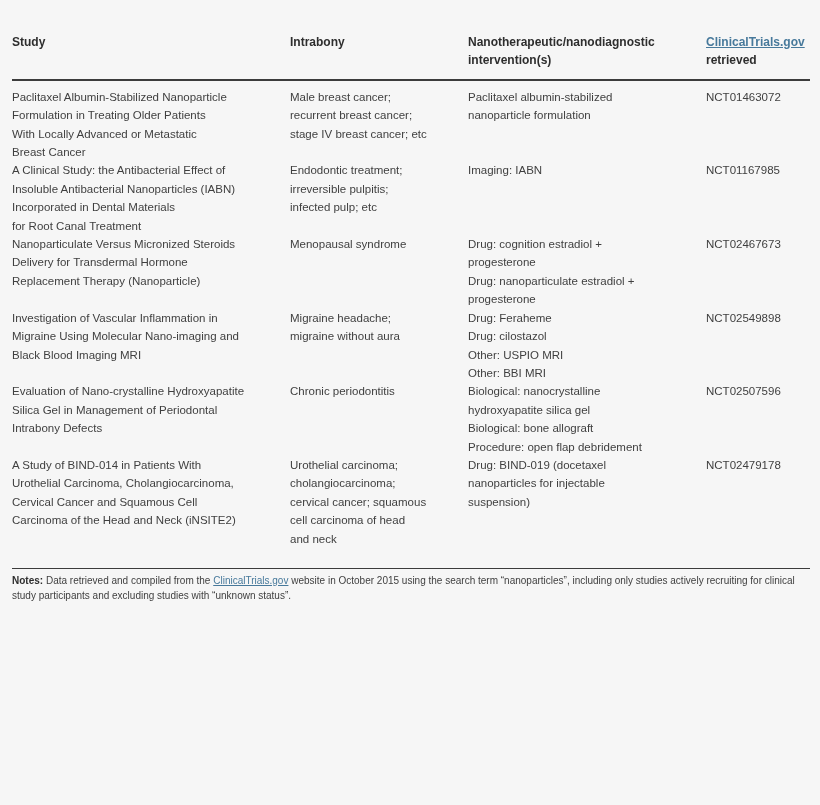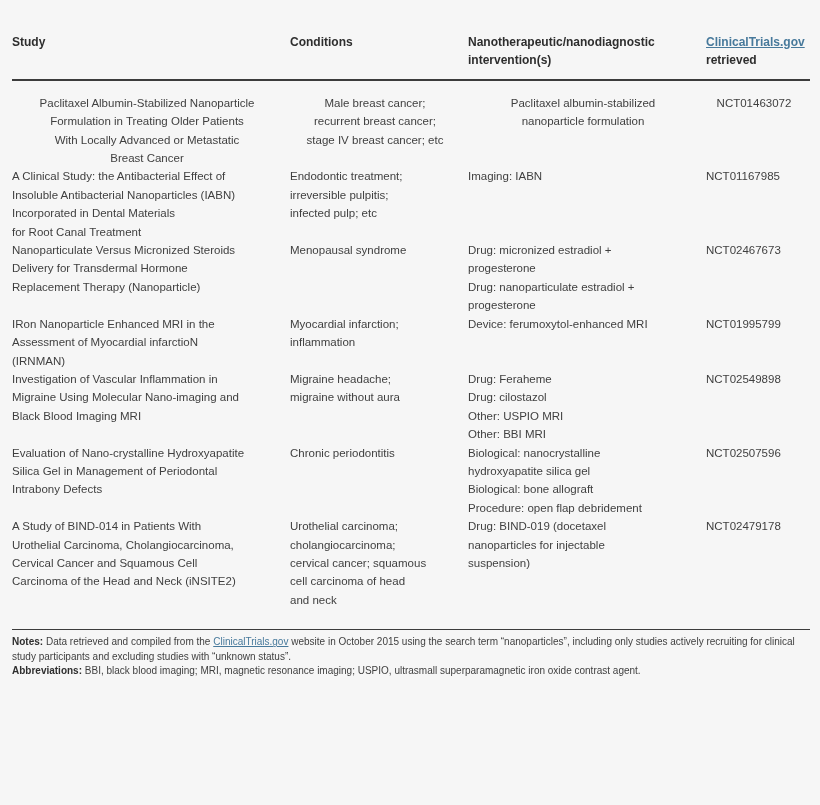--- a/index.html
+++ b/index.html
@@ -36,21 +36,21 @@
     color: #2e2e2e;
     padding: 0 8px 9px 0;
     white-space: pre-line;
     border-bottom: 2px solid #3c3c3c;
   }
   tbody td {
     vertical-align: top;
     white-space: pre-line;
     padding: 0 8px 0 0;
   }
-  tbody tr:first-child td { padding-top: 13px; text-align: center; }
+  tbody tr:first-child td { padding-top: 7px; }
   a.header-link {
     color: #47799b;
     text-decoration: underline;
     font-weight: bold;
   }
   a.note-link {
     color: #47799b;
     text-decoration: underline;
   }
   .footnotes {
@@ -74,21 +74,21 @@
   <table class="trials">
     <colgroup>
       <col class="c-study">
       <col class="c-cond">
       <col class="c-int">
       <col class="c-id">
     </colgroup>
     <thead>
       <tr>
         <th>Study</th>
-        <th>Conditions</th>
+        <th>Intrabony</th>
         <th>Nanotherapeutic/nanodiagnostic
 intervention(s)</th>
         <th><a href="#" class="header-link">ClinicalTrials.gov</a>
 <span>retrieved</span></th>
       </tr>
     </thead>
     <tbody>
         <tr>
           <td>Paclitaxel Albumin-Stabilized Nanoparticle
 Formulation in Treating Older Patients
@@ -110,34 +110,25 @@
 irreversible pulpitis;
 infected pulp; etc</td>
           <td>Imaging: IABN</td>
           <td>NCT01167985</td>
         </tr>
         <tr>
           <td>Nanoparticulate Versus Micronized Steroids
 Delivery for Transdermal Hormone
 Replacement Therapy (Nanoparticle)</td>
           <td>Menopausal syndrome</td>
-          <td>Drug: micronized estradiol +
+          <td>Drug: cognition estradiol +
 progesterone
 Drug: nanoparticulate estradiol +
 progesterone</td>
           <td>NCT02467673</td>
-        </tr>
-        <tr>
-          <td>IRon Nanoparticle Enhanced MRI in the
-Assessment of Myocardial infarctioN
-(IRNMAN)</td>
-          <td>Myocardial infarction;
-inflammation</td>
-          <td>Device: ferumoxytol-enhanced MRI</td>
-          <td>NCT01995799</td>
         </tr>
         <tr>
           <td>Investigation of Vascular Inflammation in
 Migraine Using Molecular Nano-imaging and
 Black Blood Imaging MRI</td>
           <td>Migraine headache;
 migraine without aura</td>
           <td>Drug: Feraheme
 Drug: cilostazol
 Other: USPIO MRI
@@ -171,16 +162,14 @@
           <td>NCT02479178</td>
         </tr>
       </tbody>
   </table>
 
   <div class="footnotes">
     <div><span class="fn-label">Notes:</span>
       <span>Data retrieved and compiled from the</span>
       <a href="#" class="note-link">ClinicalTrials.gov</a>
       <span>website in October 2015 using the search term “nanoparticles”, including only studies actively recruiting for clinical study participants and excluding studies with “unknown status”.</span></div>
-    <div><span class="fn-label">Abbreviations:</span>
-      <span>BBI, black blood imaging; MRI, magnetic resonance imaging; USPIO, ultrasmall superparamagnetic iron oxide contrast agent.</span></div>
   </div>
 </div>
 
 </body></html>

